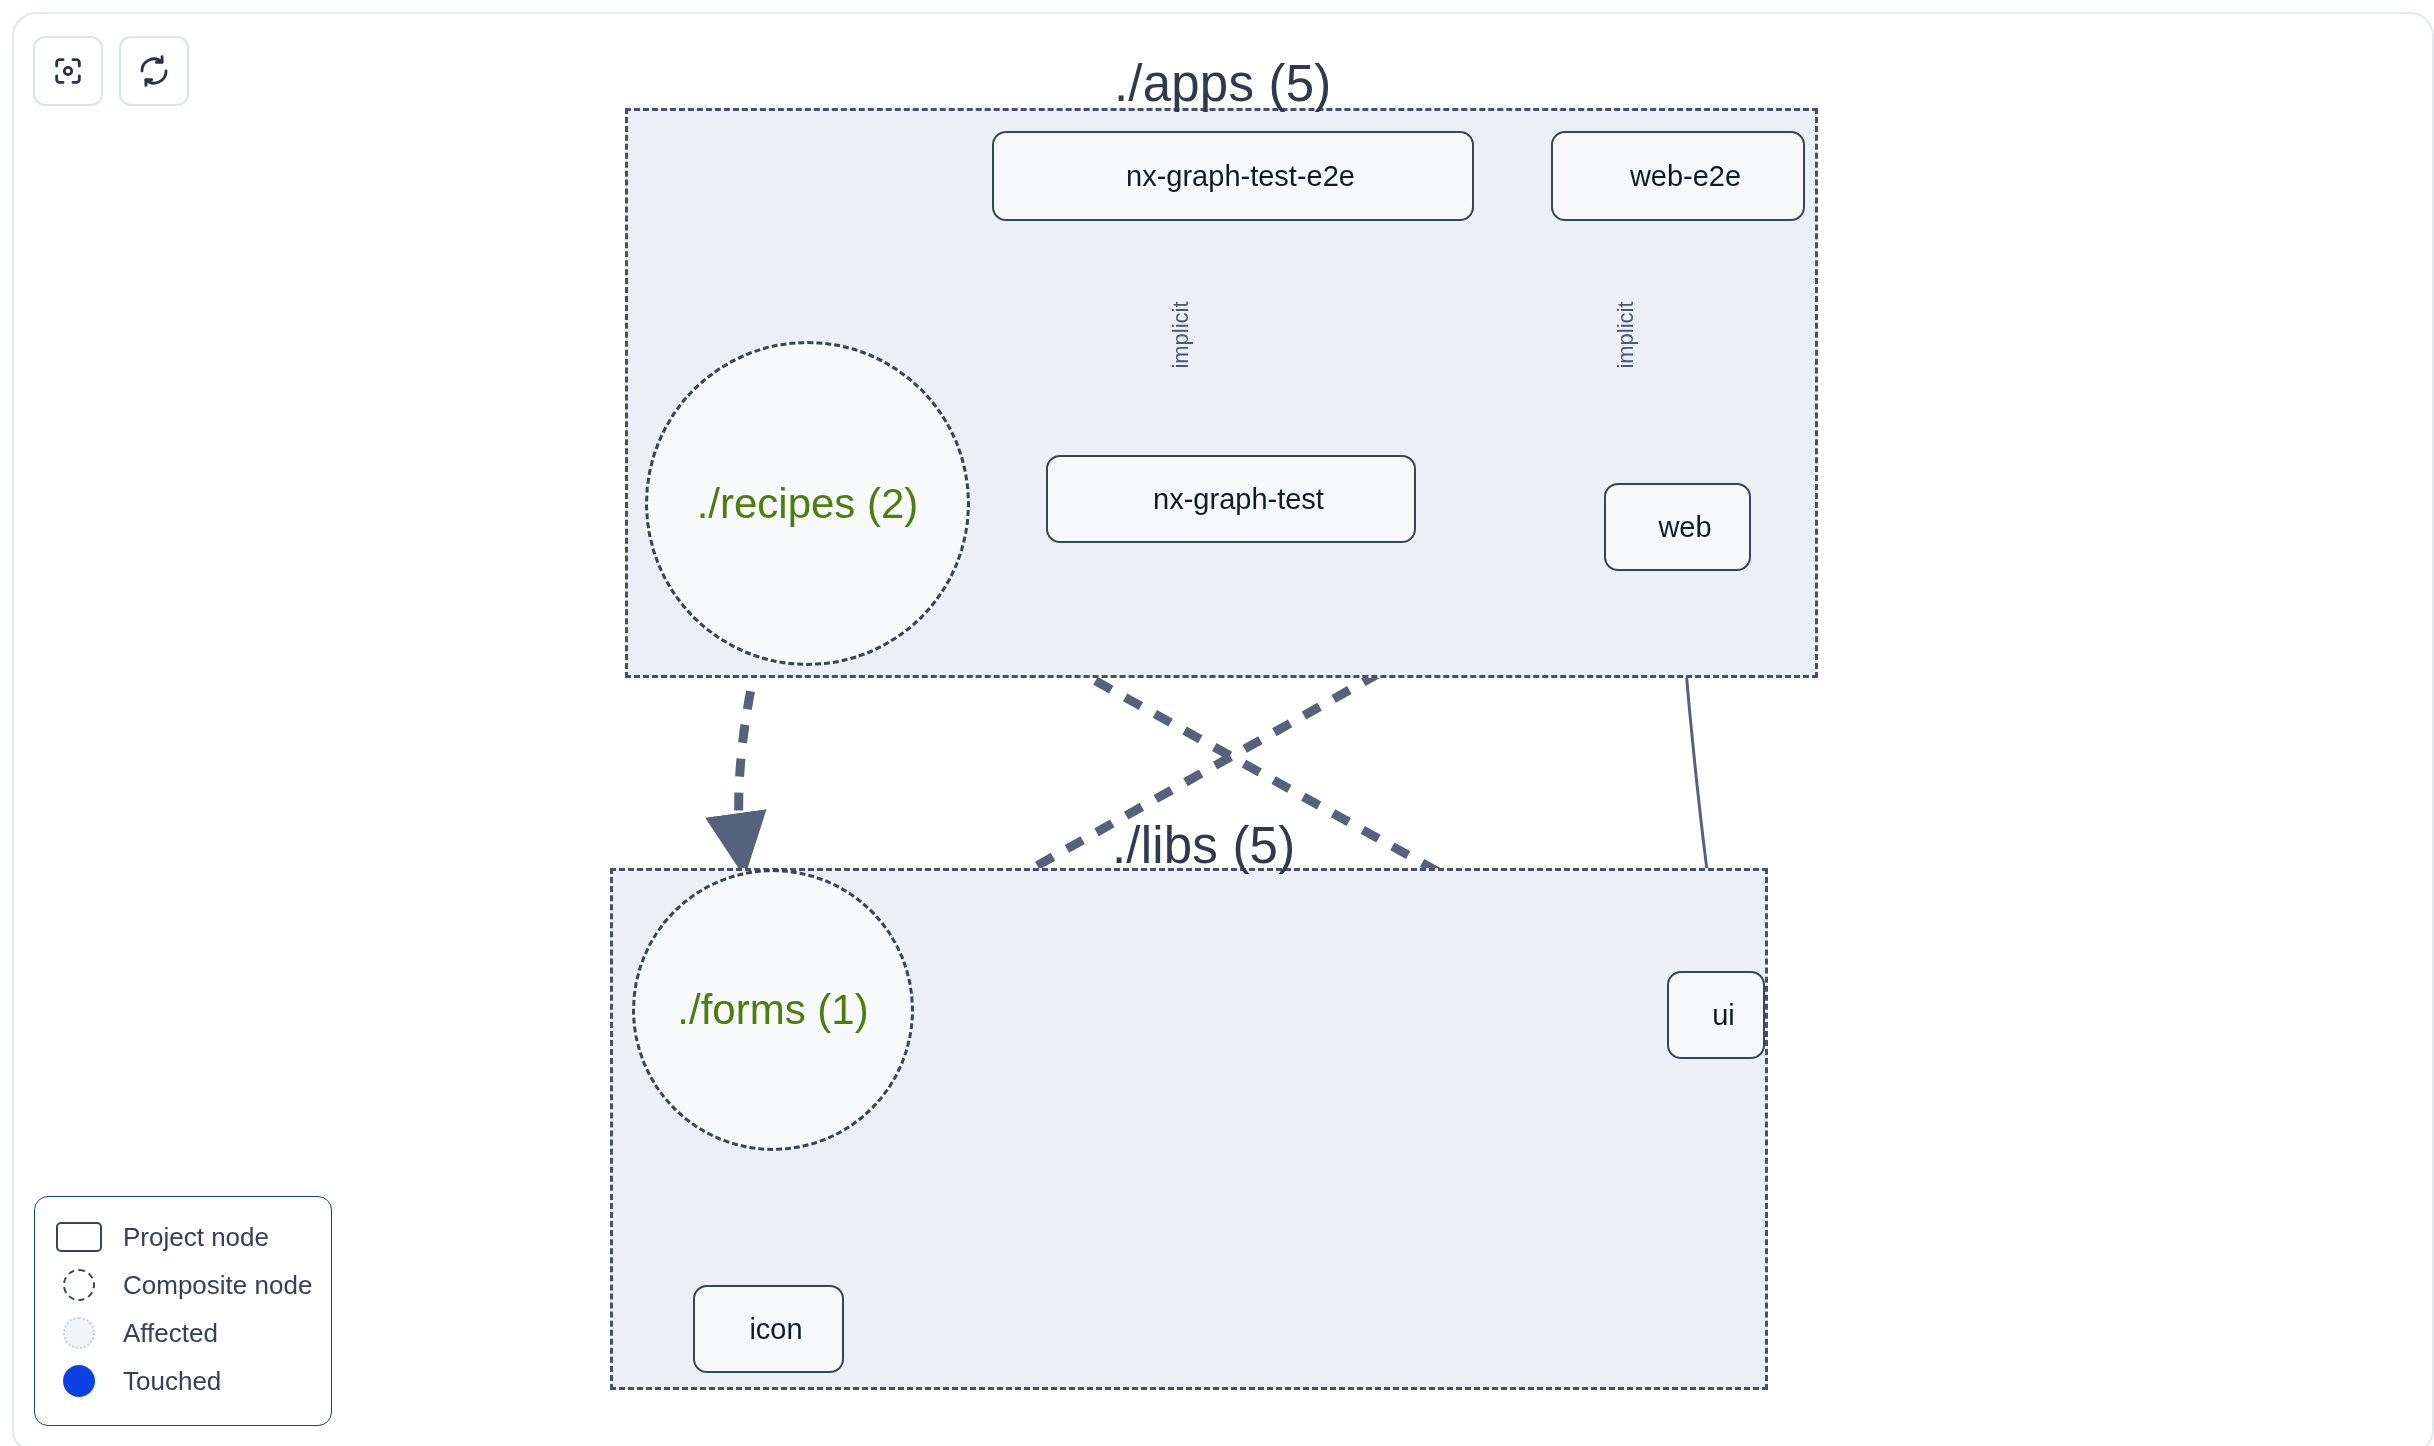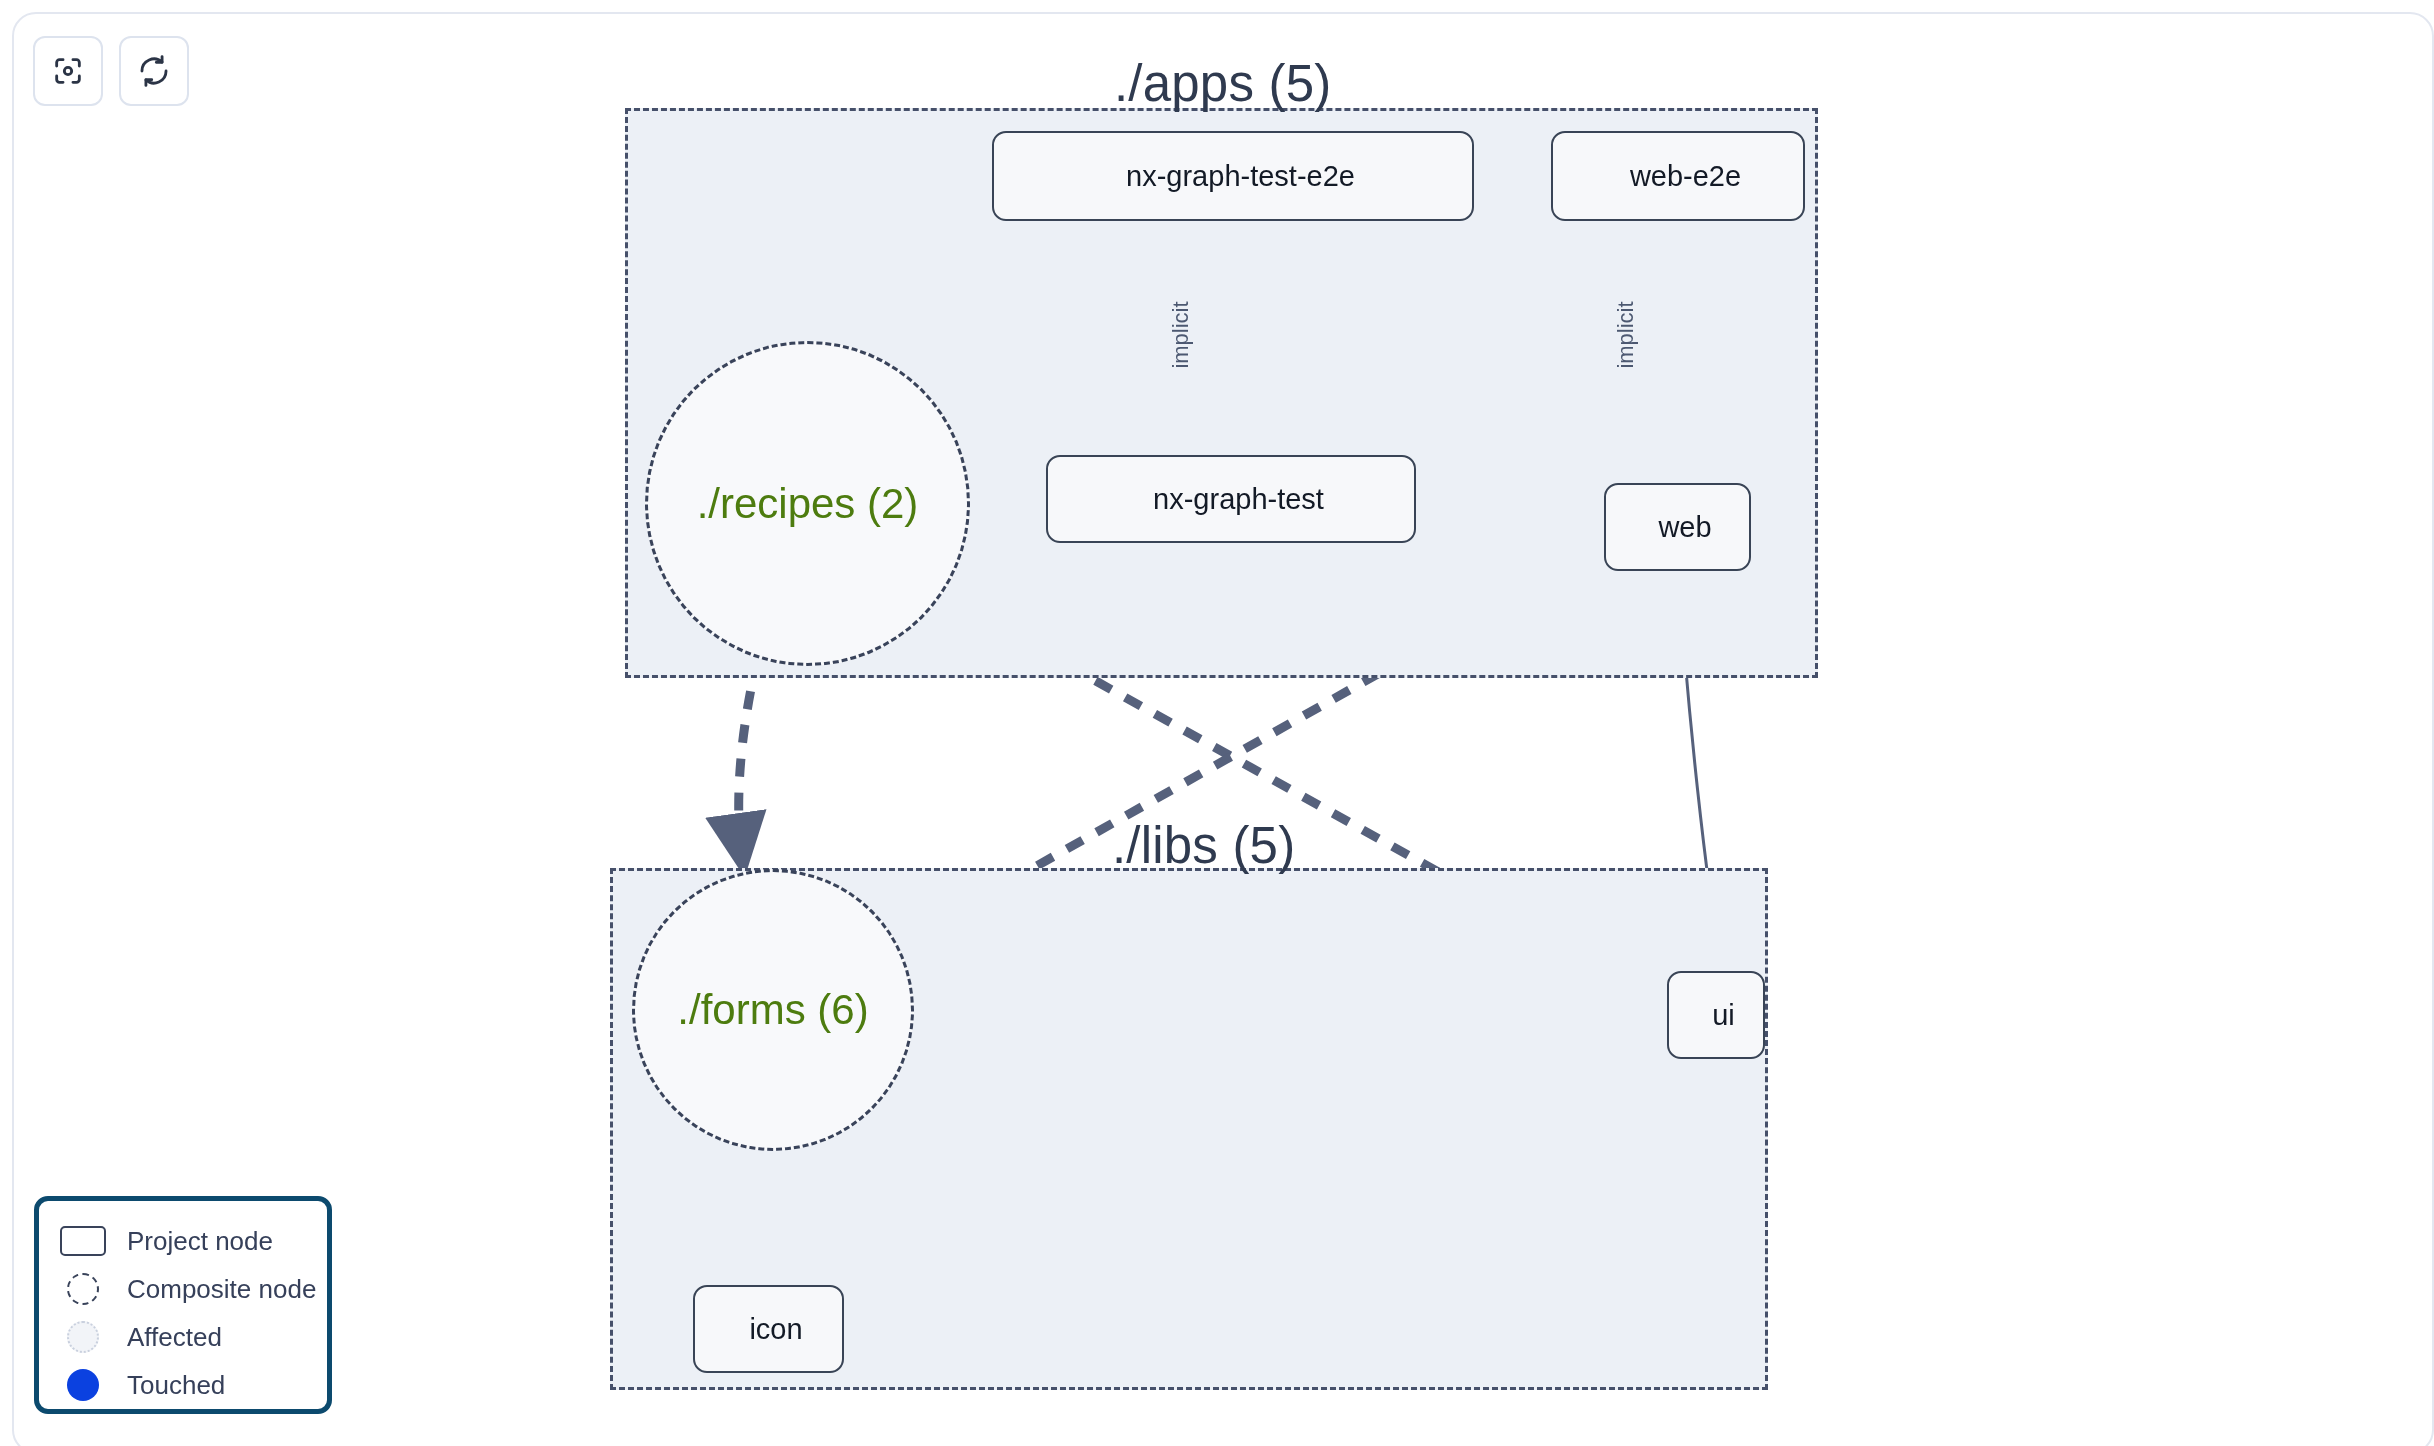--- a/index.html
+++ b/index.html
@@ -125,24 +125,24 @@
     z-index: 28;
     user-select: none;
   }
 
   
   .legend {
     position: absolute;
     left: 34px;
     top: 1196px;
     width: 298px;
-    border: 5px solid #0c4a6e;
+    border: 1px solid #0c4a6e;
     border-radius: 14px;
     background: #ffffff;
-    padding: 16px 18px 0 18px;
+    padding: 16px 18px 20px 18px;
     z-index: 50;
   }
   .legend-row {
     display: flex;
     align-items: center;
     height: 48px;
   }
   .legend-swatch {
     width: 52px;
     flex: 0 0 52px;
@@ -246,21 +246,21 @@
   <div class="node-rect" style="left:992px; top:131px; width:482px; height:90px;">nx-graph-test-e2e</div>
 
   <div class="node-rect" style="left:1551px; top:131px; width:254px; height:90px;">web-e2e</div>
 
   <div class="node-circle" style="left:645px; top:341px; width:325px; height:325px;">./recipes (2)</div>
 
   <div class="node-rect" style="left:1046px; top:455px; width:370px; height:88px;">nx-graph-test</div>
 
   <div class="node-rect" style="left:1604px; top:455px; width:147px; height:88px;margin-top:28px;">web</div>
 
-  <div class="node-circle" style="left:632px; top:869px; width:282px; height:282px;">./forms (6)</div>
+  <div class="node-circle" style="left:632px; top:869px; width:282px; height:282px;">./forms (1)</div>
 
   <div class="node-rect" style="left:1667px; top:971px; width:98px; height:88px;">ui</div>
 
   <div class="node-rect" style="left:693px; top:1285px; width:151px; height:88px;">icon</div>
 
   <div class="edge-label" style="left:1147px; top:322px; transform: rotate(-90deg);">implicit</div>
   <div class="edge-label" style="left:1592px; top:322px; transform: rotate(-90deg);">implicit</div>
 
   <div class="legend">
     <div class="legend-row">

